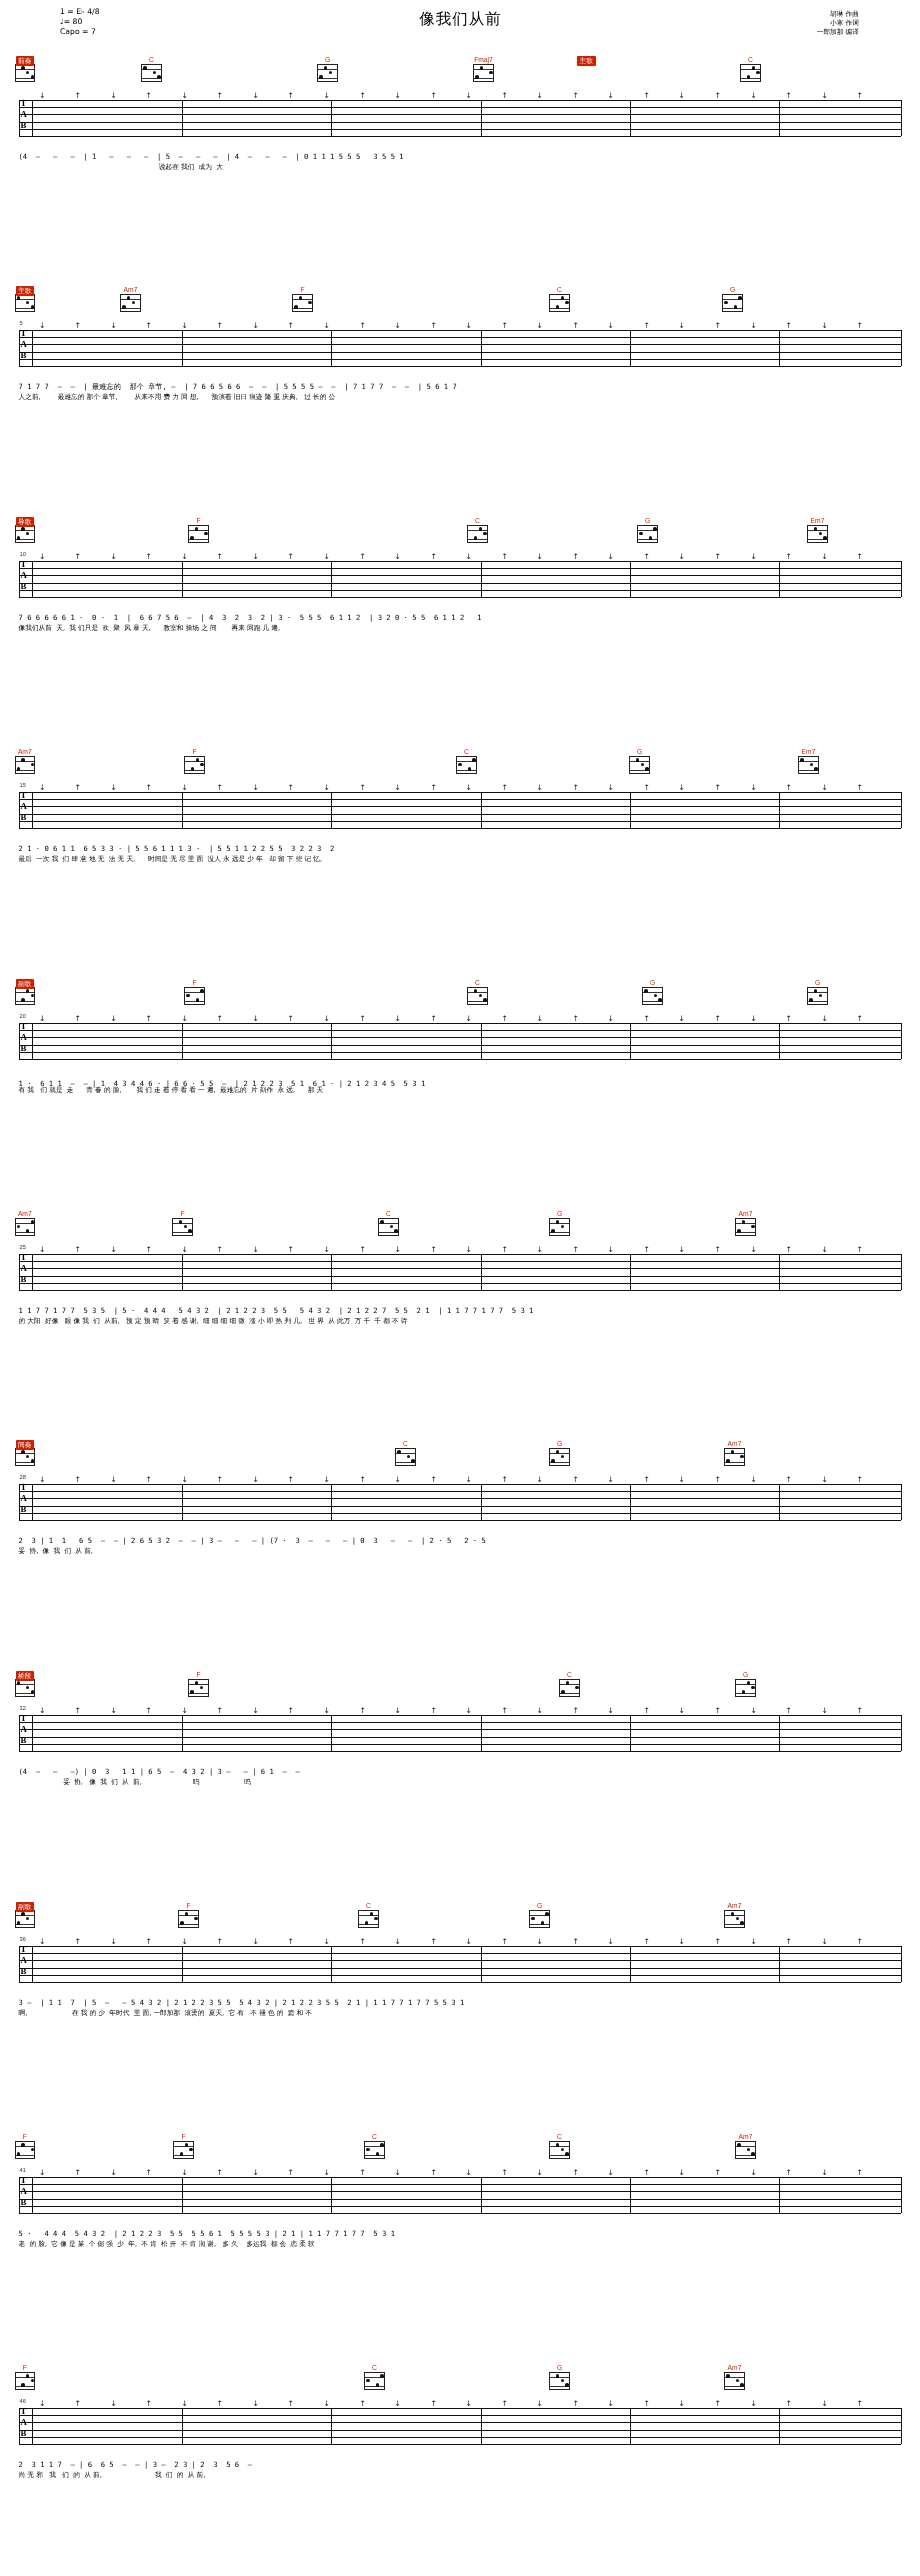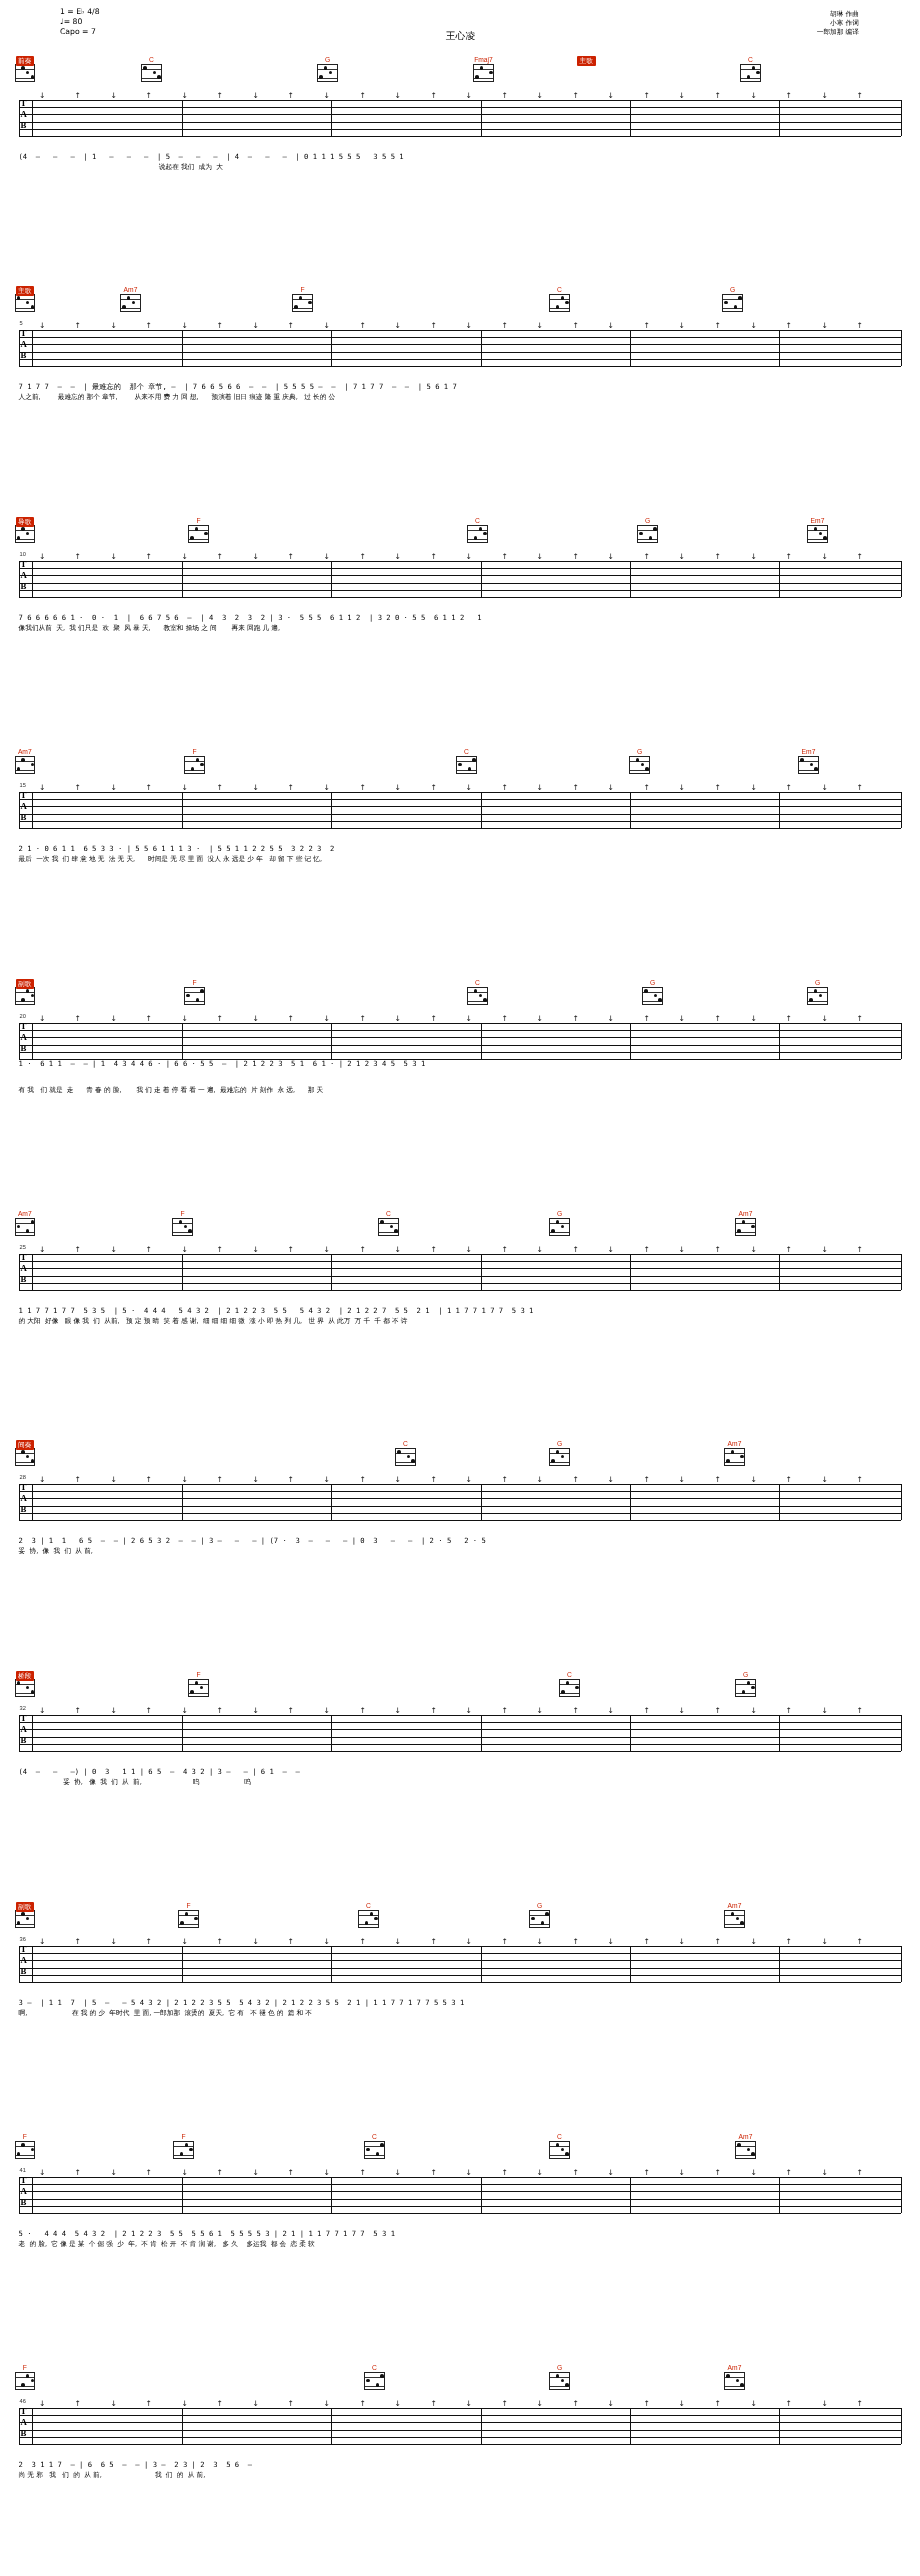--- a/index.html
+++ b/index.html
@@ -127,21 +127,21 @@
     position:absolute; left:18.5px; width:882px;
     font-size:6.7px; white-space:pre;
     font-family:"DejaVu Sans", sans-serif;
   }
 </style>
 </head>
 <body>
 
 <div id="sheet">
 
-  <div class="subtitle">王心凌</div>
+  <div class="title">像我们从前</div>
 
   <div class="keyblock">
     <div>1 = E♭ 4/8</div>
     <div>♩= 80</div>
     <div>Capo = 7</div>
   </div>
 
   <div class="credits">
     <div>胡琳 作曲</div>
     <div>小寒 作词</div>
@@ -583,21 +583,21 @@
           <div class="strum" style="left: 589px;">↓</div>
           <div class="strum" style="left: 625px;">↑</div>
           <div class="strum" style="left: 660px;">↓</div>
           <div class="strum" style="left: 696px;">↑</div>
           <div class="strum" style="left: 732px;">↓</div>
           <div class="strum" style="left: 767px;">↑</div>
           <div class="strum" style="left: 803px;">↓</div>
           <div class="strum" style="left: 838px;">↑</div>
           <div class="sysnum">20</div>
         </div>
-        <div class="numrow" style="top: 80px;">1 ·  6 1 1  –  – | 1  4 3 4 4 6 · | 6 6 · 5 5  –  | 2 1 2 2 3  5 1  6 1 · | 2 1 2 3 4 5  5 3 1</div>
+        <div class="numrow" style="top: 100px;">1 ·  6 1 1  –  – | 1  4 3 4 4 6 · | 6 6 · 5 5  –  | 2 1 2 2 3  5 1  6 1 · | 2 1 2 3 4 5  5 3 1</div>
         <div class="lyricrow" style="top: 107px;">有 我   们 就是  走      青 春 的 脸,       我 们 走 着 停 看 看 一 遍,  最难忘的  片 刻作  永 远,      那 天</div>
       </div>
       <div class="system" style="top: 1210px; height: 231px;">
         <div class="chord" style="left: 11.3px;">
           <div class="cname">Am7</div>
           <div class="grid">
             <div class="dot" style="left: 10.3px; top: 10.8px;"></div>
             <div class="dot" style="left: 15px; top: 1.5px;"></div>
             <div class="dot" style="left: 1px; top: 6.2px;"></div>
           </div>

